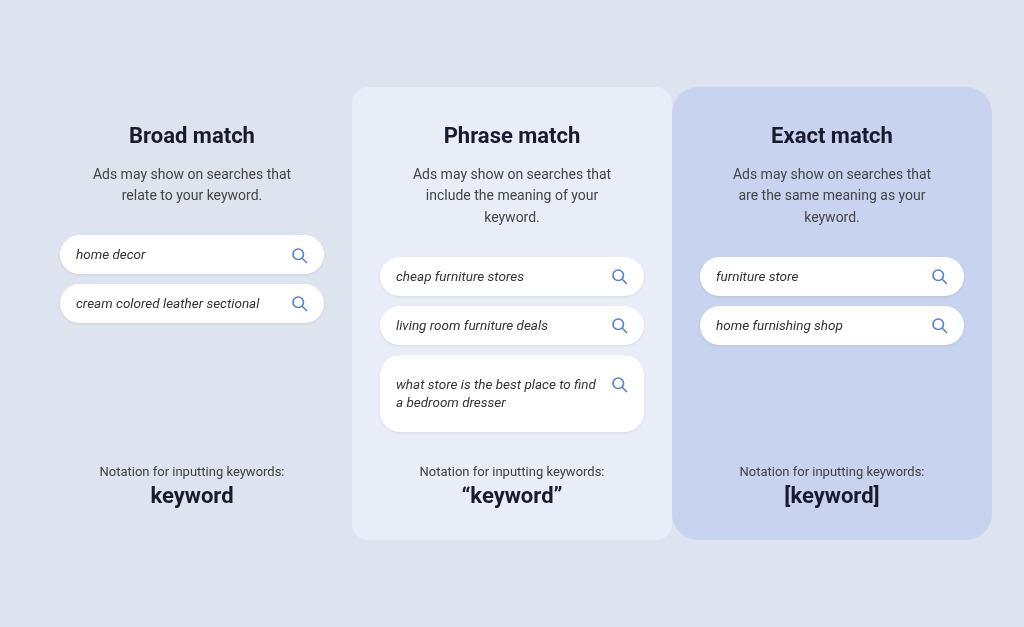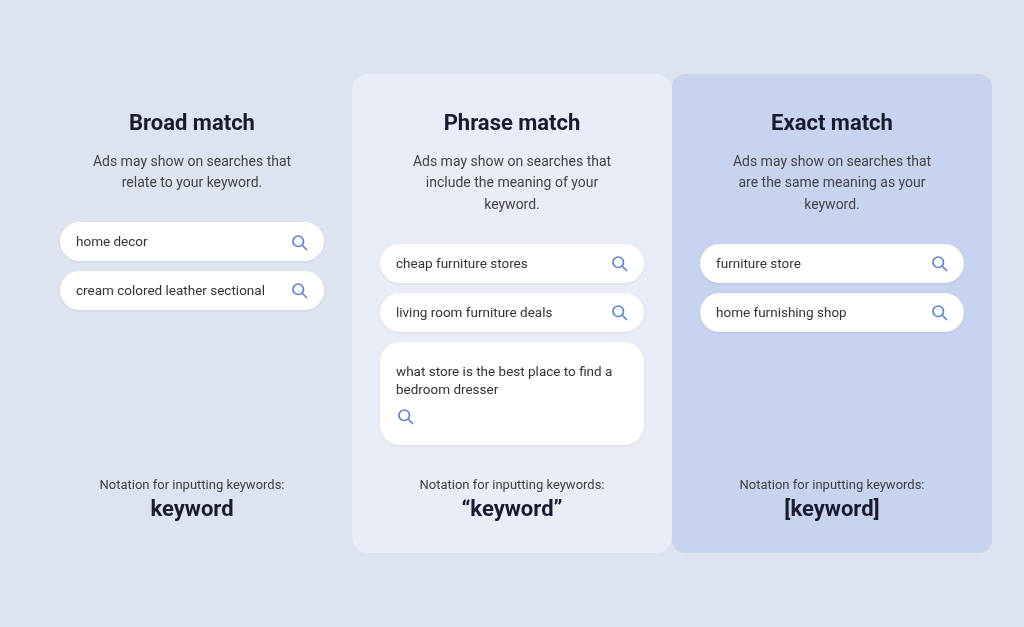--- a/index.html
+++ b/index.html
@@ -34,21 +34,21 @@
       background: transparent;
     }
 
     .column-phrase {
       background: #e8edf8;
       border-radius: 16px;
     }
 
     .column-exact {
       background: #c8d3f0;
-      border-radius: 13px;
+      border-radius: 26px;
     }
 
     .column-title {
       font-size: 22px;
       font-weight: 700;
       color: #1a1a2e;
       margin-bottom: 16px;
       text-align: center;
     }
 
@@ -60,38 +60,38 @@
       margin-bottom: 28px;
       max-width: 220px;
     }
 
     .search-boxes {
       display: flex;
       flex-direction: column;
       gap: 10px;
       width: 100%;
       margin-bottom: auto;
+      font-style: italic;
     }
 
     .search-box {
       background: #fff;
       border-radius: 50px;
       display: flex;
       align-items: center;
       padding: 10px 16px;
       gap: 8px;
       border: none;
       box-shadow: 0 1px 3px rgba(0,0,0,0.08);
     }
 
     .search-box-multiline {
       border-radius: 20px;
       align-items: flex-start;
       padding: 20px 16px;
-      flex-direction: column;
     }
 
     .search-box-text {
       flex: 1;
       font-size: 13.5px;
       color: #333;
       line-height: 1.4;
     }
 
     .search-icon {

